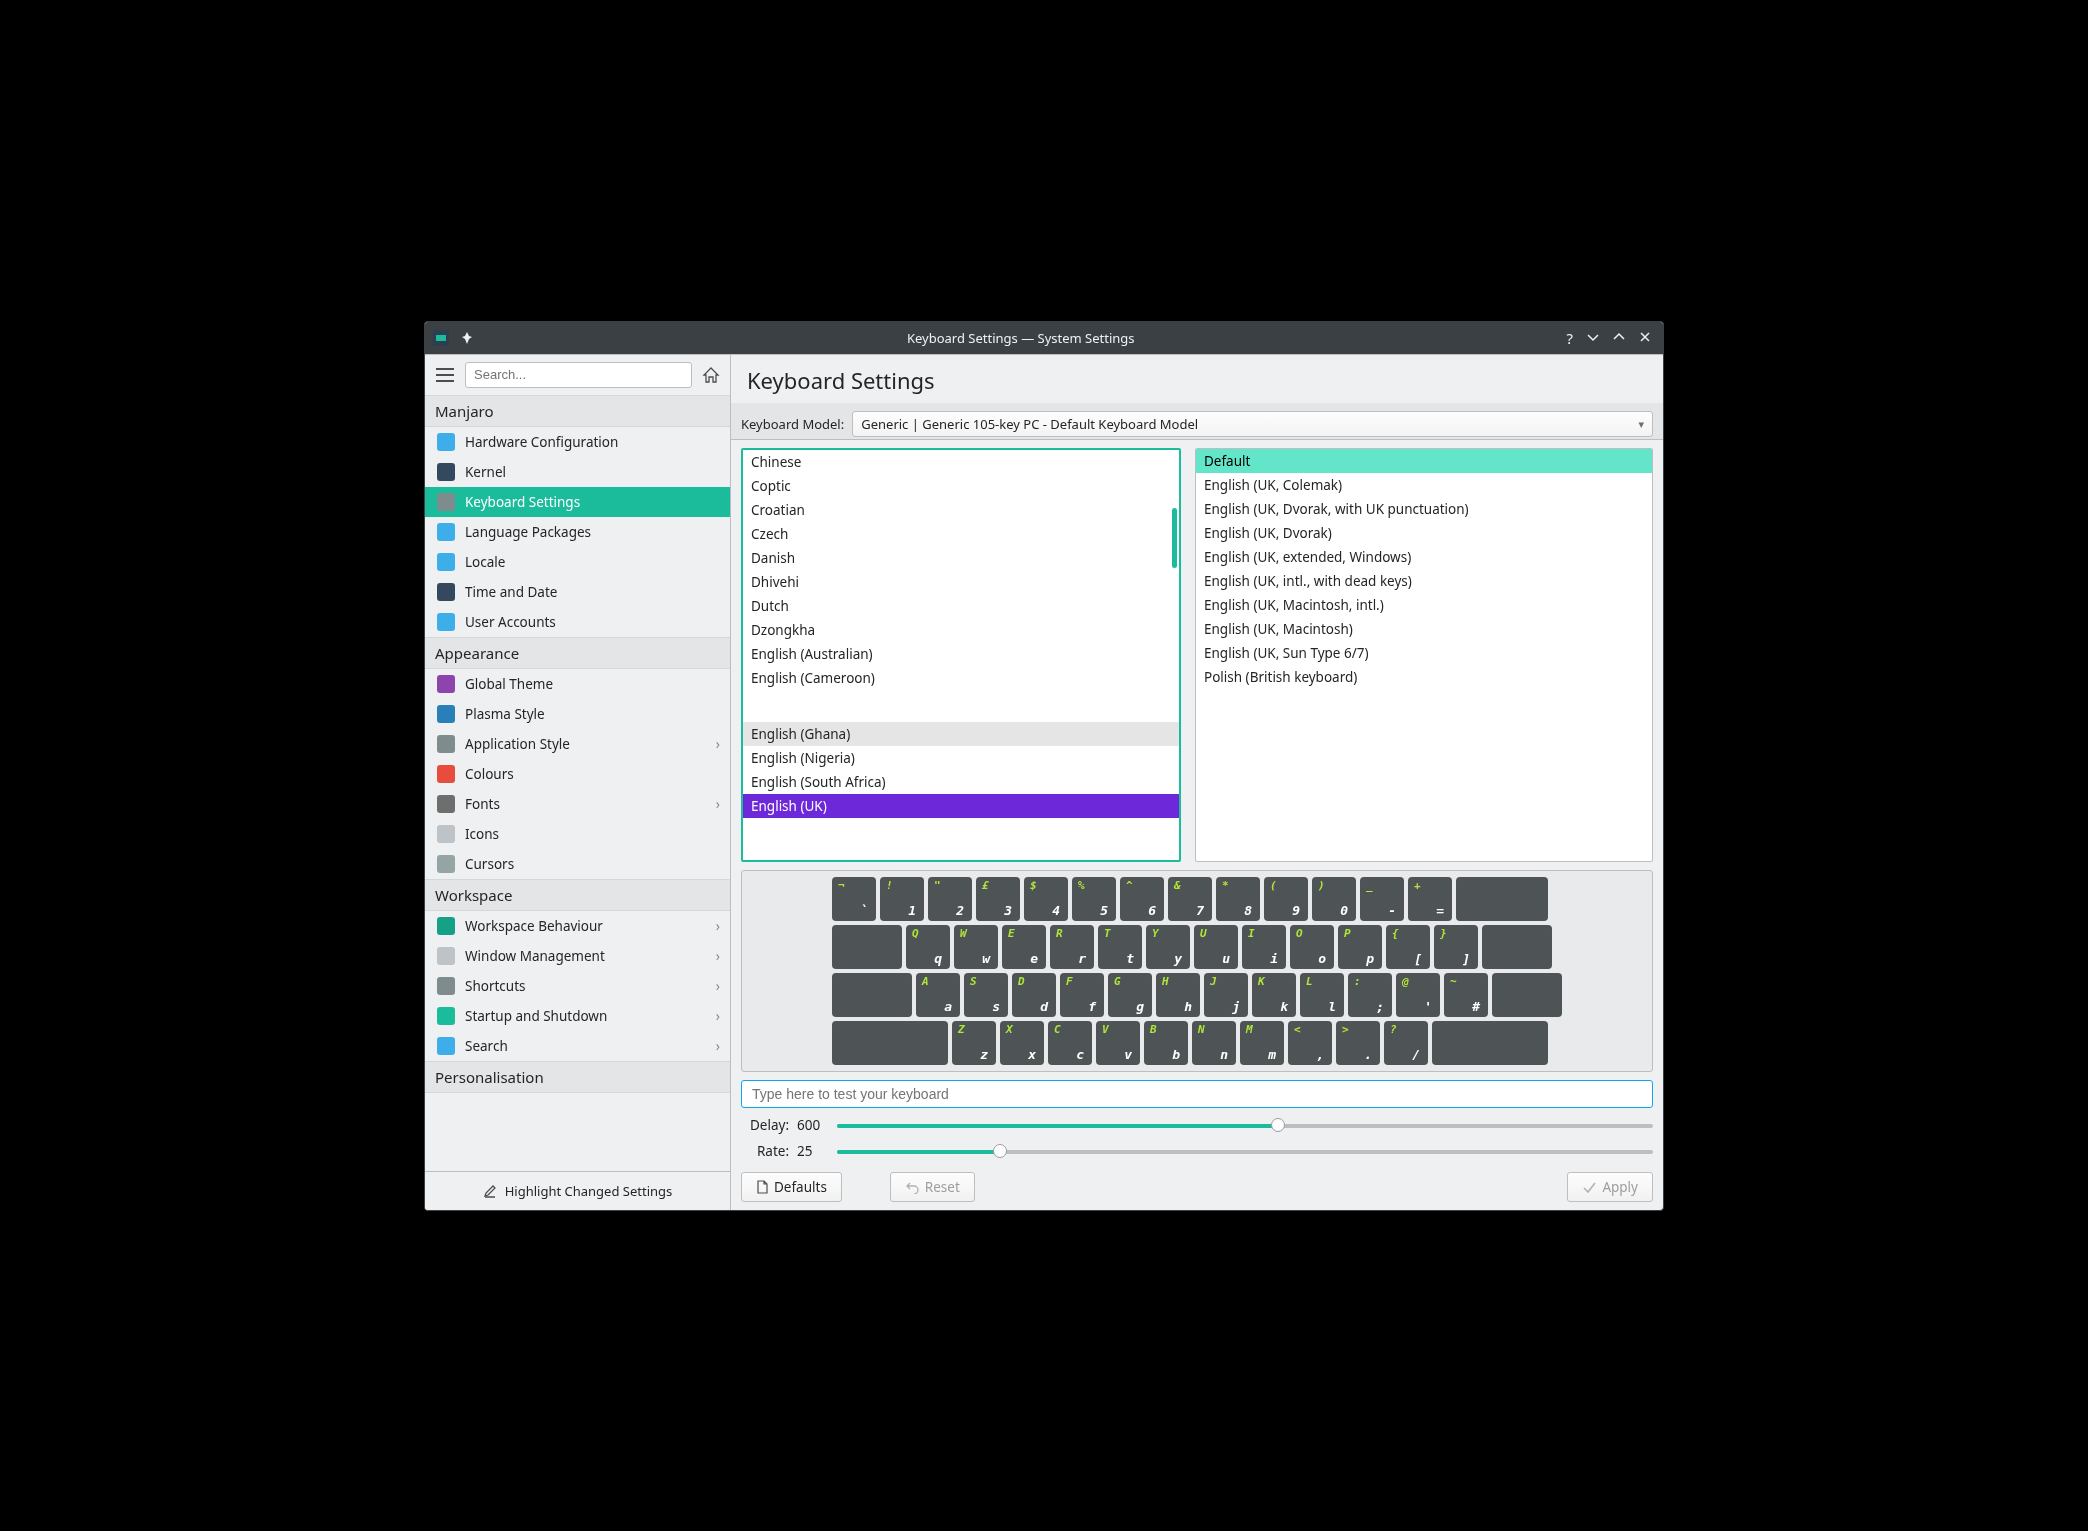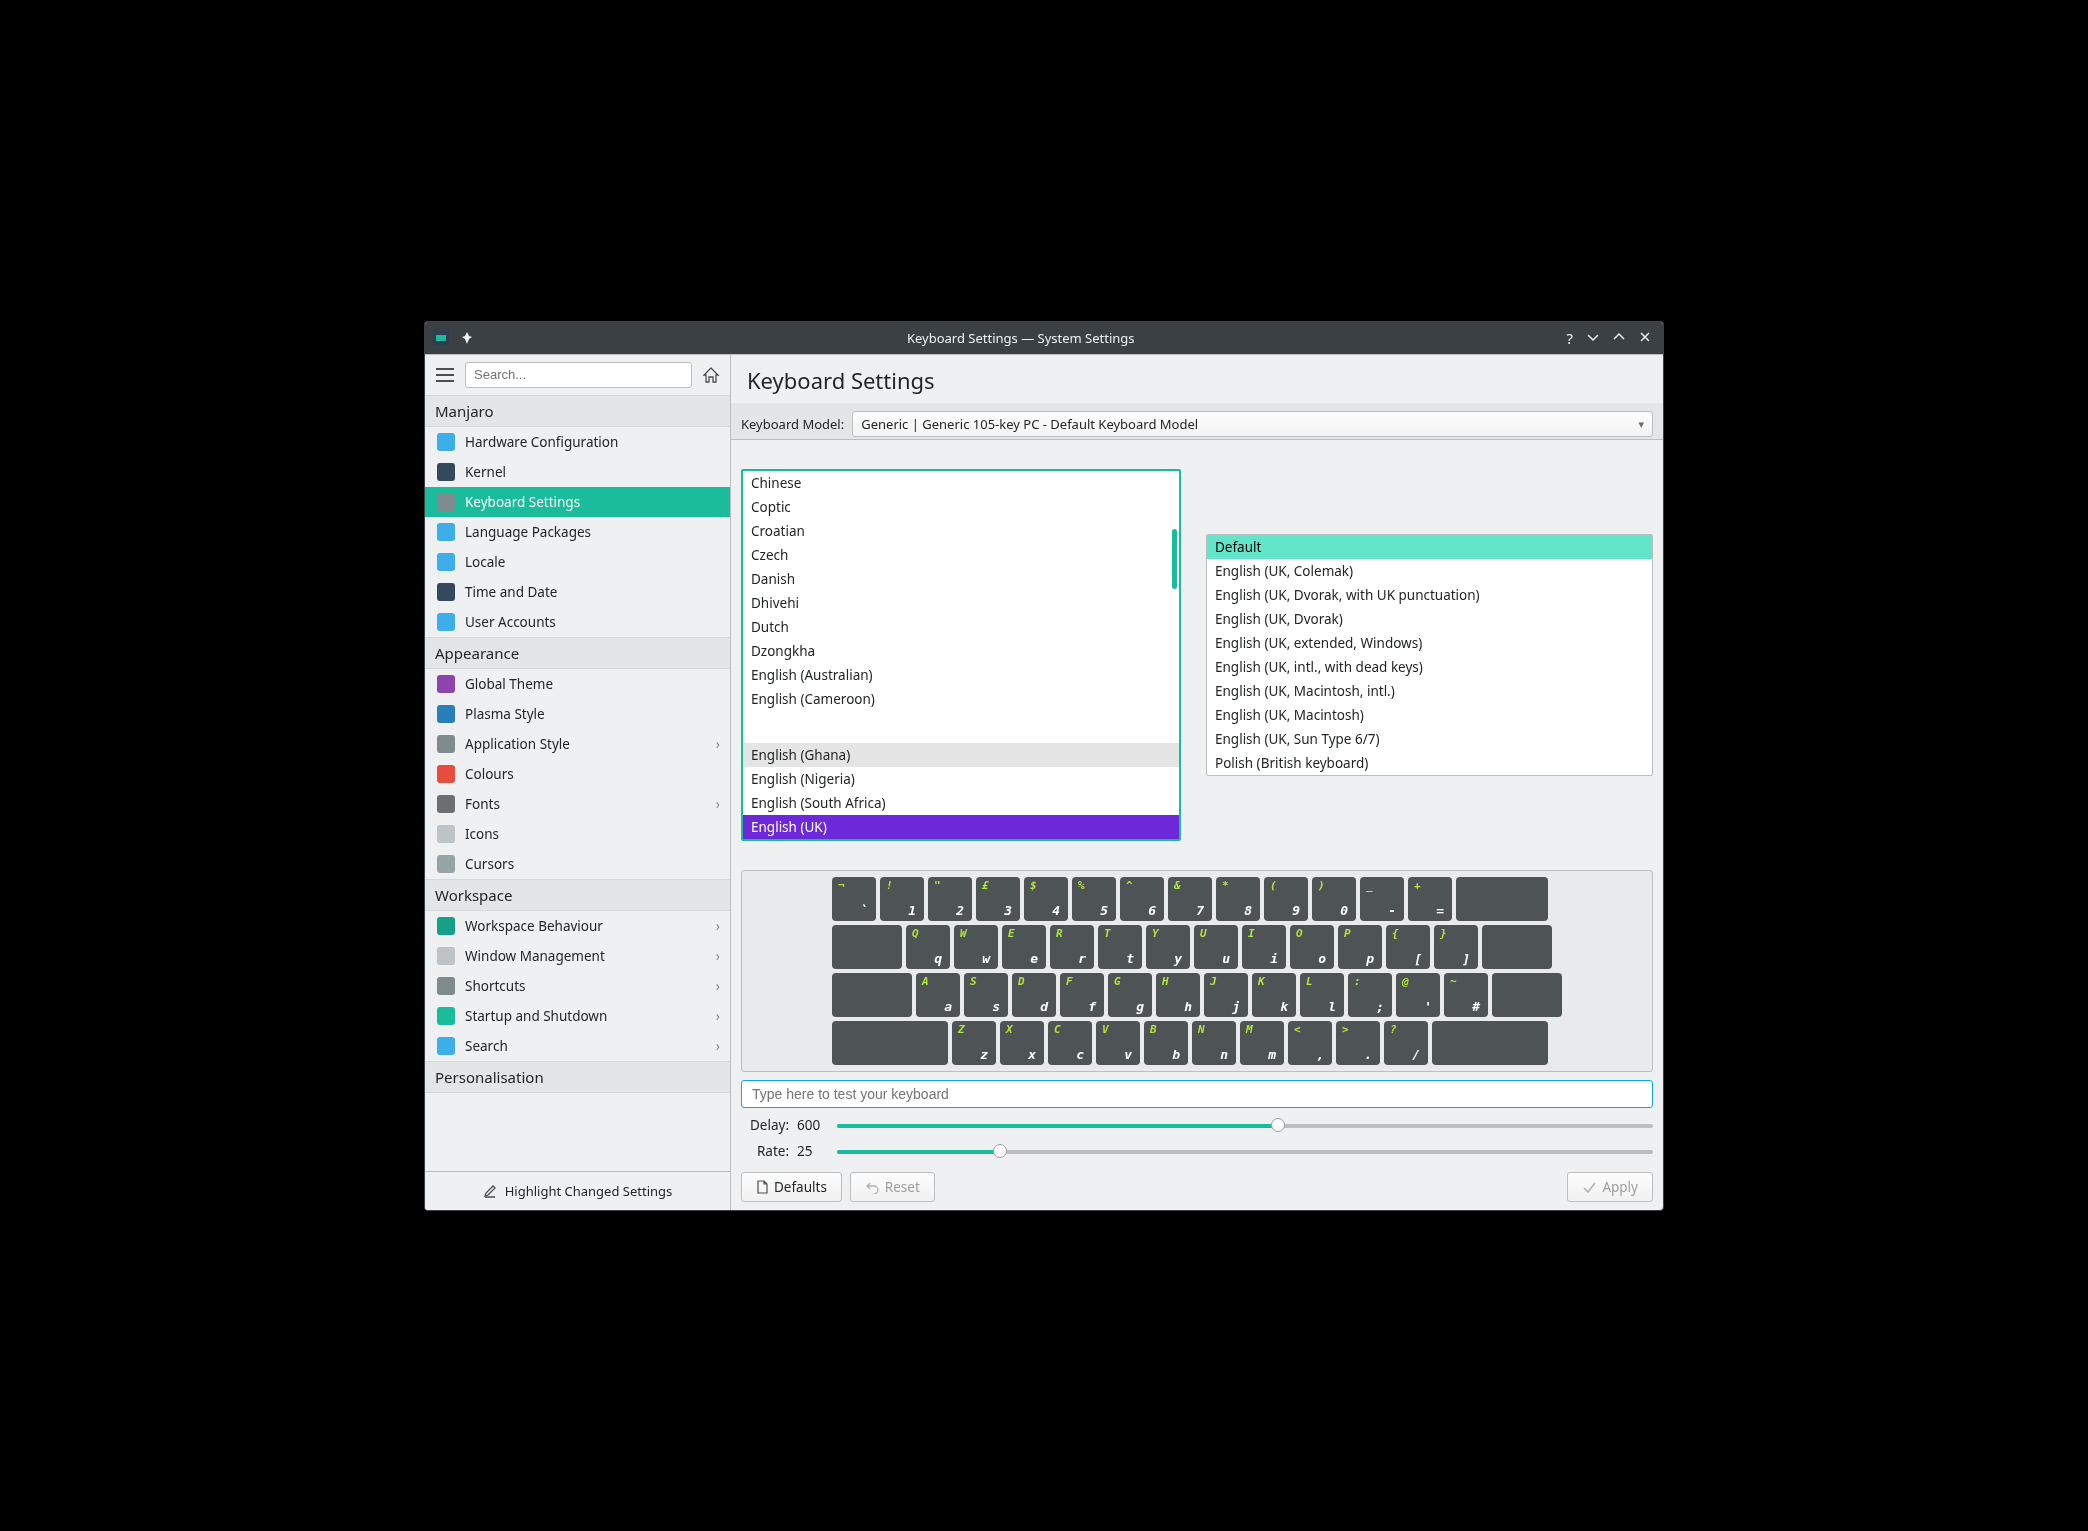--- a/index.html
+++ b/index.html
@@ -131,21 +131,21 @@
     background:linear-gradient(#fdfdfd,#f3f3f3);
     display:flex;
     align-items:center;
     padding:0 8px;
     justify-content:space-between;
     cursor:pointer;
     gap:8px;
   }
   .combo .chev{color:#6e6e6e;font-size:11px;}
   .main-body{flex:1;display:flex;flex-direction:column;padding:8px 10px;gap:8px;overflow:hidden;}
-  .lists{display:flex;gap:25px;height:448px;align-items:center;}
+  .lists{display:flex;gap:14px;height:448px;}
   .listbox{
     border:2px solid #1abc9c;
     border-radius:2px;
     background:#fff;
     overflow-y:auto;
     position:relative;
   }
   .listbox.right{border:1px solid #bcbebf;}
   .listbox.left{flex:0 0 440px;}
   .listbox.right{flex:1;}
@@ -195,21 +195,21 @@
   .slider{flex:1;position:relative;height:18px;}
   .track{position:absolute;top:8px;left:0;right:0;height:4px;background:#bcbebf;border-radius:2px;}
   .fill{position:absolute;top:8px;left:0;height:4px;background:#1abc9c;border-radius:2px;}
   .thumb{position:absolute;top:2px;width:14px;height:14px;border-radius:50%;background:#fdfdfd;border:1px solid #9c9e9f;}
   .buttons-row{display:flex;gap:8px;padding-top:4px;align-items:center;}
   .btn{
     height:30px;padding:0 14px;border:1px solid #bcbebf;border-radius:3px;
     background:linear-gradient(#fdfdfd,#f1f1f1);display:flex;align-items:center;gap:6px;
     cursor:pointer;font-size:13.5px;
   }
-  .btn.disabled{color:#9c9e9f;cursor:default;}
+  .btn.disabled{color:#9c9e9f;cursor:default;margin-left:40px;}
   .spacer{flex:1;}
   
   .listbox.left::-webkit-scrollbar{width:0;}
 </style>
 </head>
 <body>
 
 <div class="window">
 
   <div class="titlebar">

